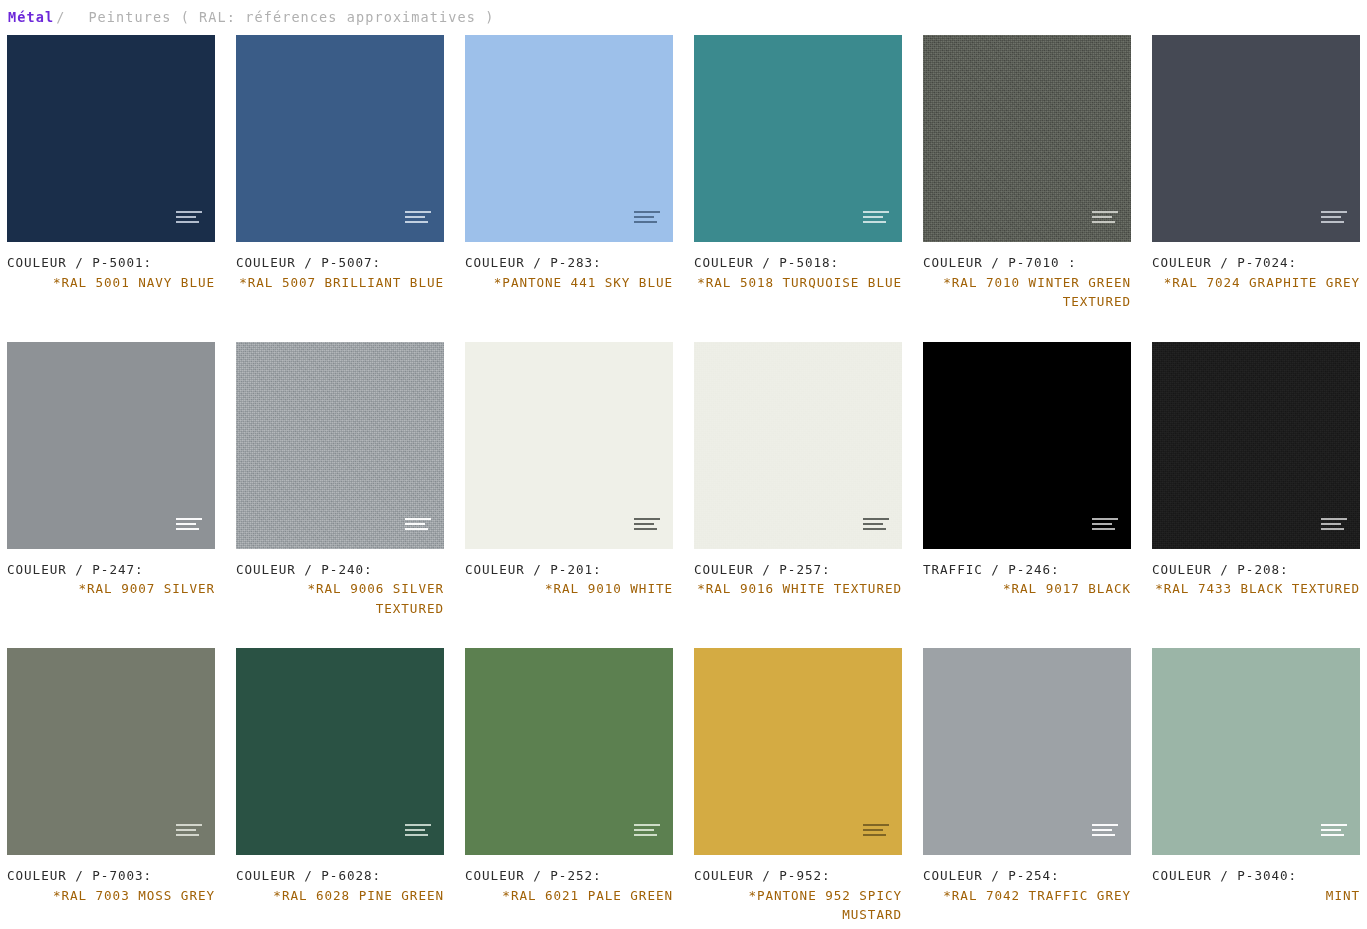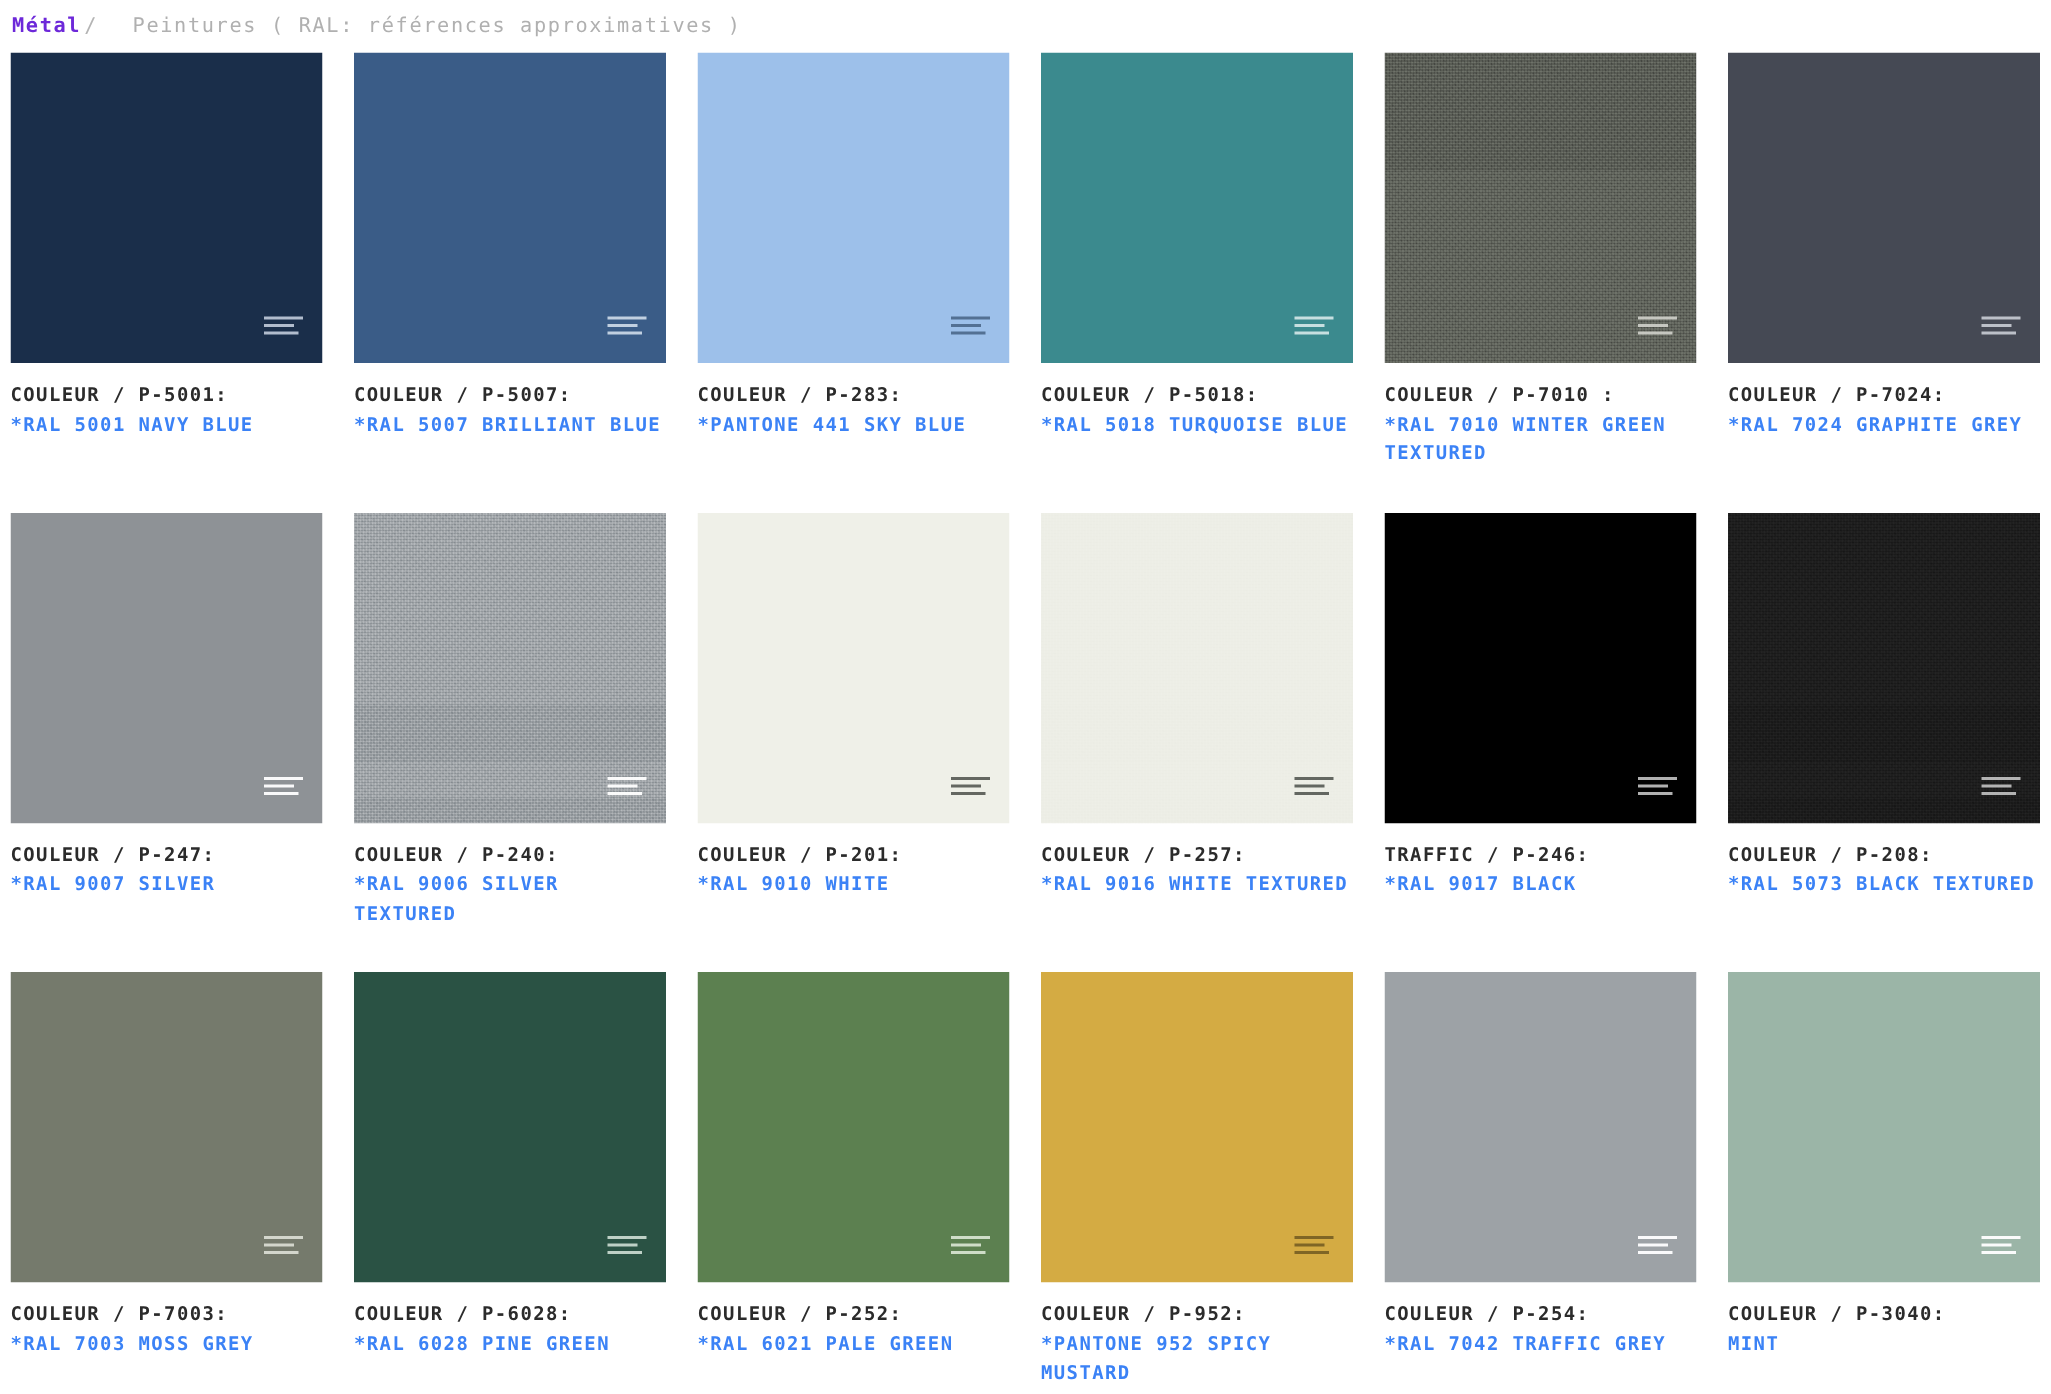--- a/index.html
+++ b/index.html
@@ -45,21 +45,20 @@
     display: grid;
     grid-template-columns: repeat(6, 1fr);
     column-gap: 21px;
     row-gap: 0px;
     padding: 0 7px;
     margin-top: 7px;
   }
 
   .cell {
     width: 100%;
-    font-weight: bold;
   }
 
   .swatch {
     position: relative;
     width: 100%;
     height: 207px;
     overflow: hidden;
   }
 
   .swatch-fill {
@@ -104,21 +103,21 @@
   .caption {
     margin-top: 11px;
     font-size: 12.6px;
     line-height: 19.5px;
     letter-spacing: 0.95px;
     color: #2b2b2b;
     white-space: pre-line;
     min-height: 19.5px;
   }
   .caption .code { color: #2b2b2b; }
-  .caption .ral  { display: block; color: #3b82f6; }
+  .caption .ral  { display: block; color: #a16207; text-align: right; }
 
   .row-spacer { height: 30px; }
 </style>
 </head>
 <body>
 
 <div class="header">
   <span class="crumb-strong">Métal</span><span class="crumb-sep">/</span><span class="crumb-dim">Peintures ( RAL: références approximatives )</span>
 </div>
 
@@ -256,21 +255,21 @@
     <div class="cell">
       <div class="swatch textured">
         <div class="swatch-fill" style="background: rgb(28, 28, 28);"></div>
         <div class="grain"></div>
         <div class="layers-icon" style="color: rgb(189, 189, 189);">
           <span></span>
           <span></span>
           <span></span>
         </div>
       </div>
-      <div class="caption"><span class="code">COULEUR / P-208:</span><span class="ral">*RAL 5073 BLACK TEXTURED</span></div>
+      <div class="caption"><span class="code">COULEUR / P-208:</span><span class="ral">*RAL 7433 BLACK TEXTURED</span></div>
     </div>
     <div class="row-spacer"></div>
     <div class="row-spacer"></div>
     <div class="row-spacer"></div>
     <div class="row-spacer"></div>
     <div class="row-spacer"></div>
     <div class="row-spacer"></div>
     <div class="cell">
       <div class="swatch">
         <div class="swatch-fill" style="background: rgb(117, 122, 108);"></div>

